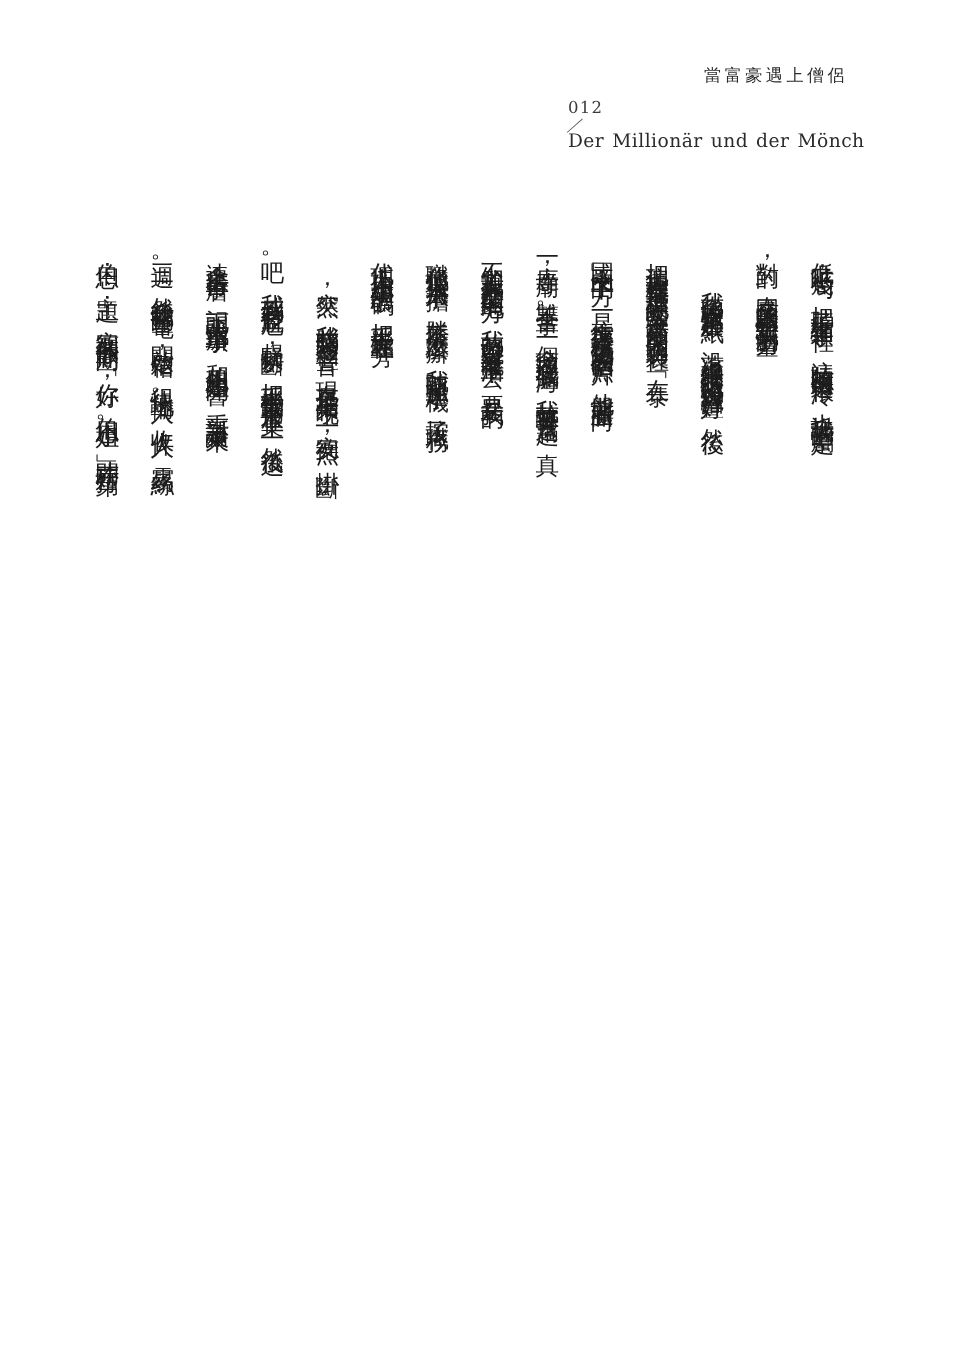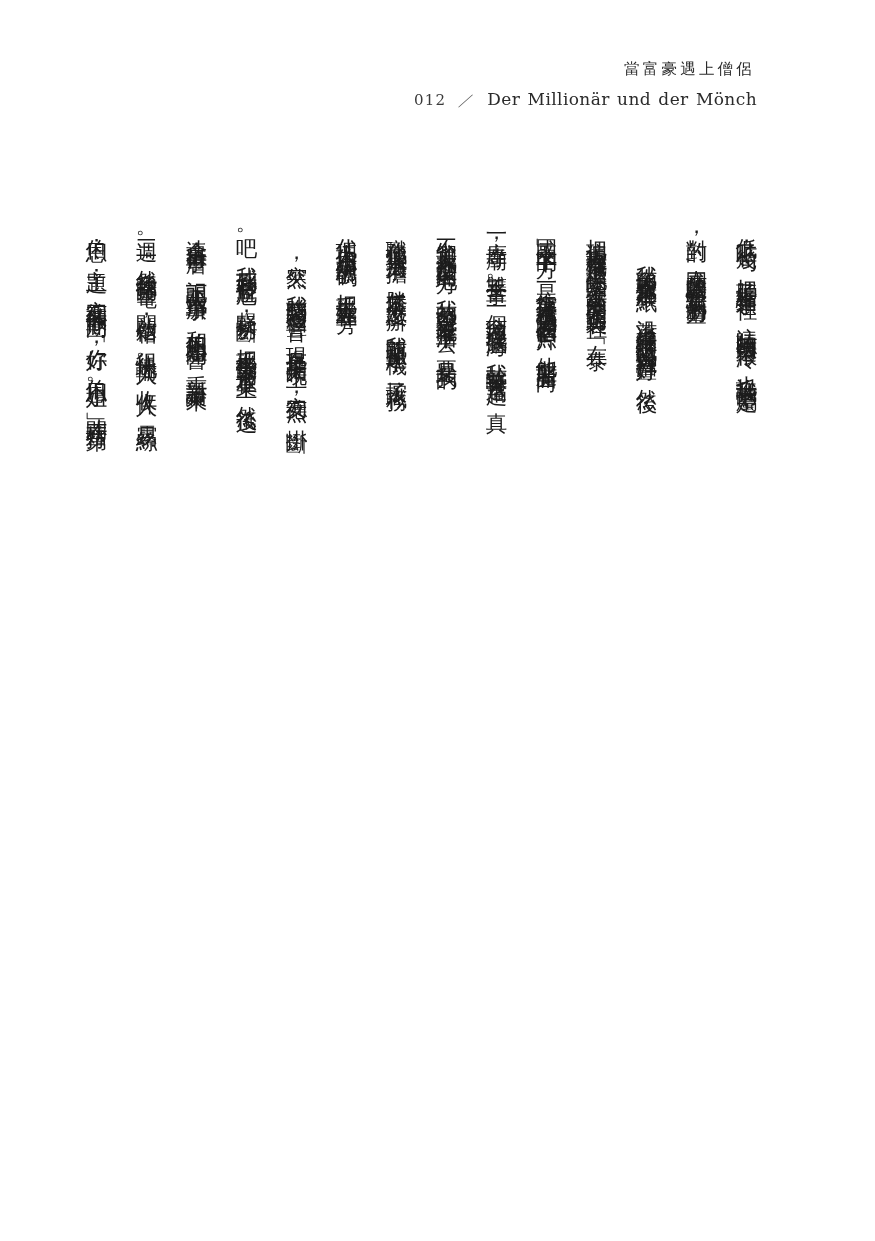--- a/index.html
+++ b/index.html
@@ -14,39 +14,40 @@
     background: #ffffff;
     overflow: hidden;
     font-family: "DejaVu Serif", "Liberation Serif", serif;
     color: #1a1a1a;
   }
 
   
   .running-head {
     position: absolute;
     top: 62px;
-    right: 118px;
+    right: 102px;
     text-align: right;
     line-height: 1.0;
   }
   .rh-title-cn {
     font-size: 15.5px;
     letter-spacing: 3.2px;
     color: #2b2b2b;
     font-family: "DejaVu Serif", "Liberation Serif", serif;
     white-space: nowrap;
     display: block;
     margin-bottom: 13px;
     padding-right: 2px;
   }
   .rh-line2 {
     display: flex;
     align-items: baseline;
     justify-content: space-between;
     white-space: nowrap;
+    flex-direction: column;
   }
   .rh-folio {
     font-size: 15px;
     letter-spacing: 1.2px;
     color: #3a3a3a;
     font-family: "DejaVu Serif", "Liberation Serif", serif;
   }
   .rh-slash {
     font-size: 15px;
     color: #5a5a5a;

